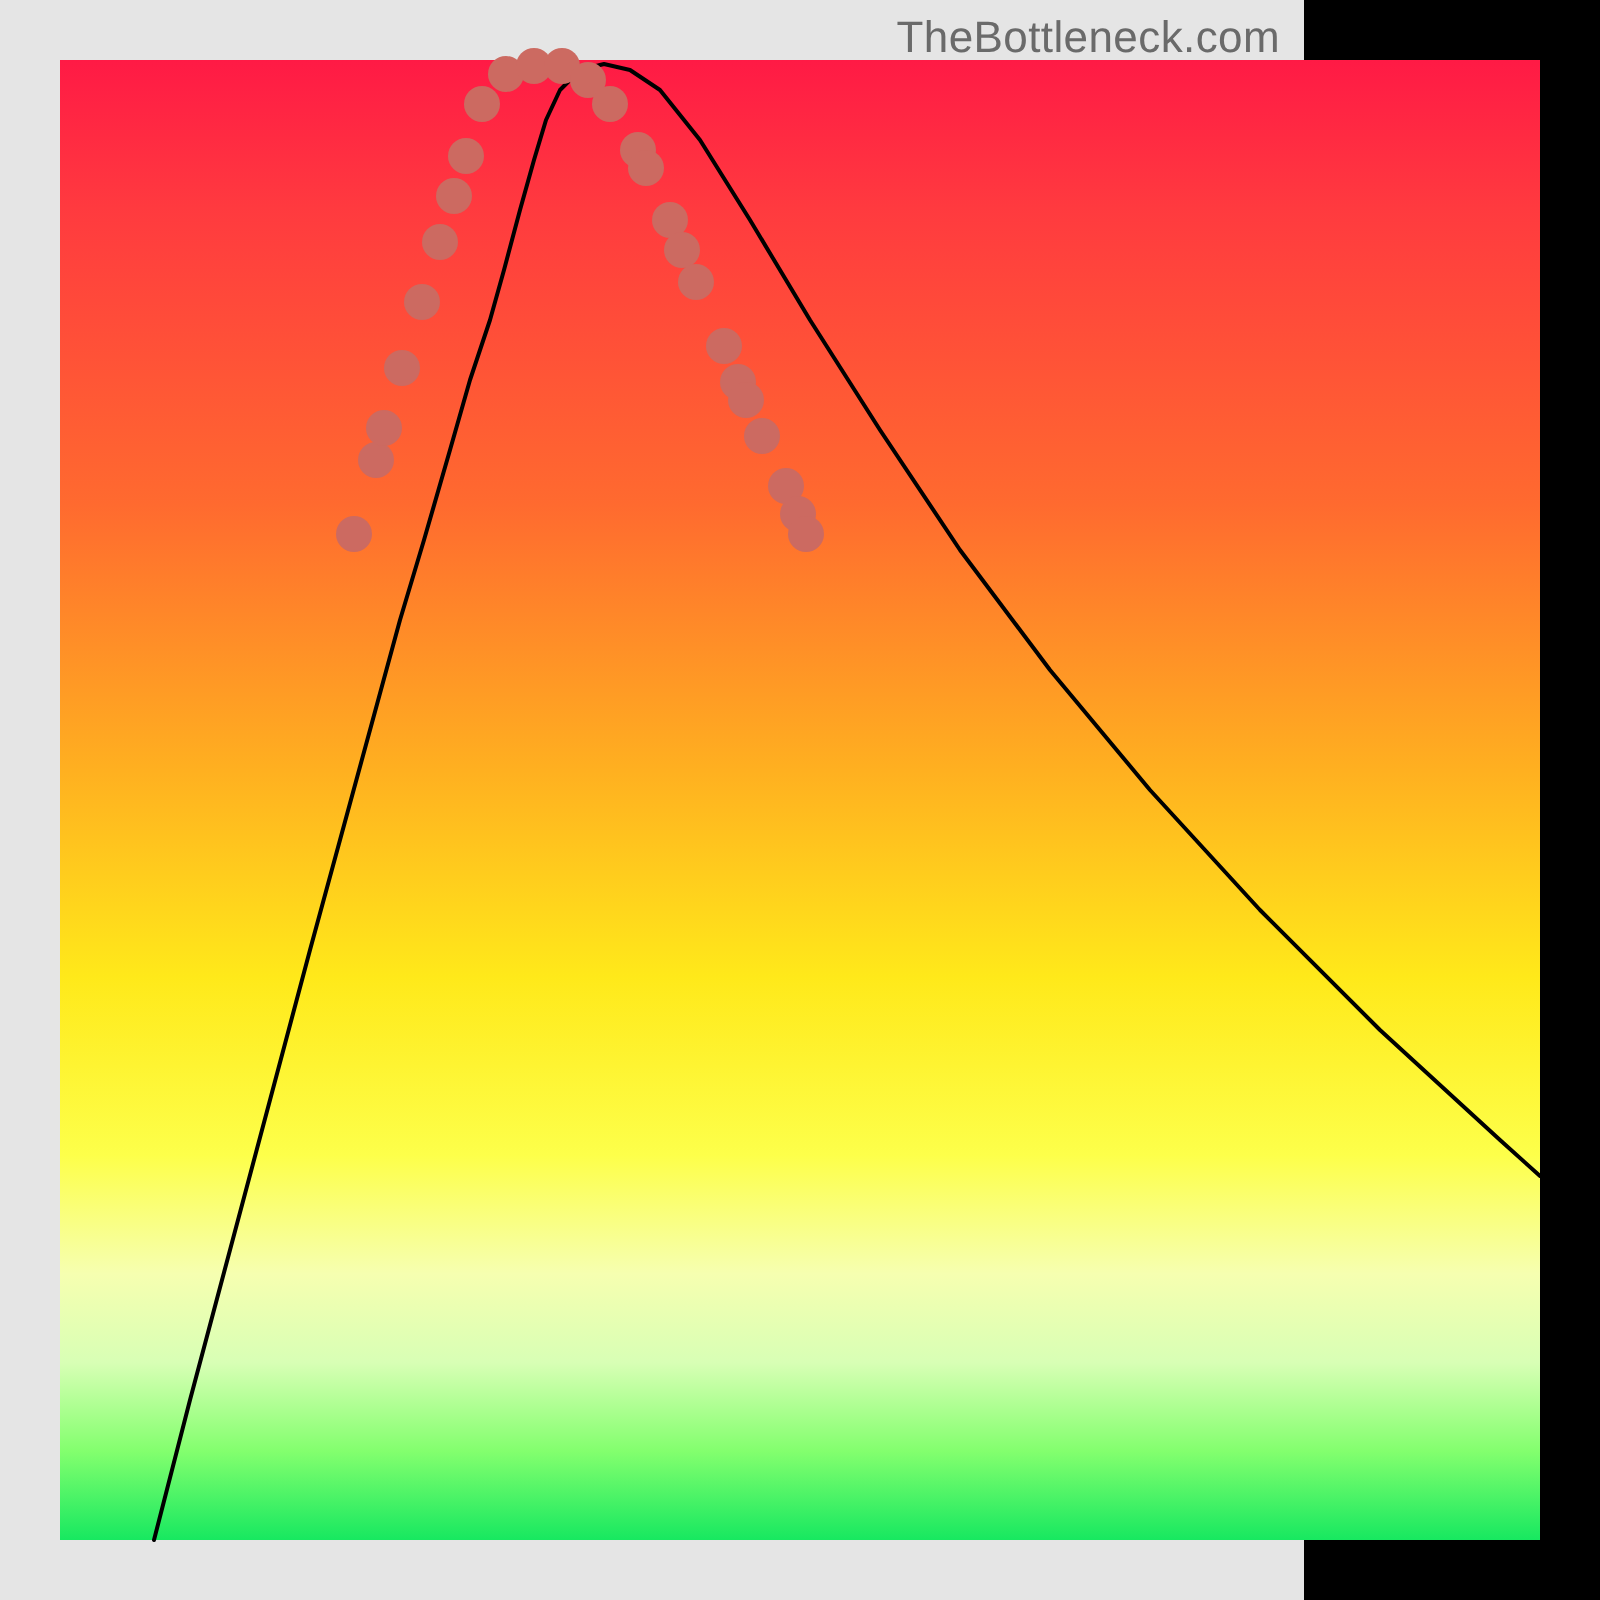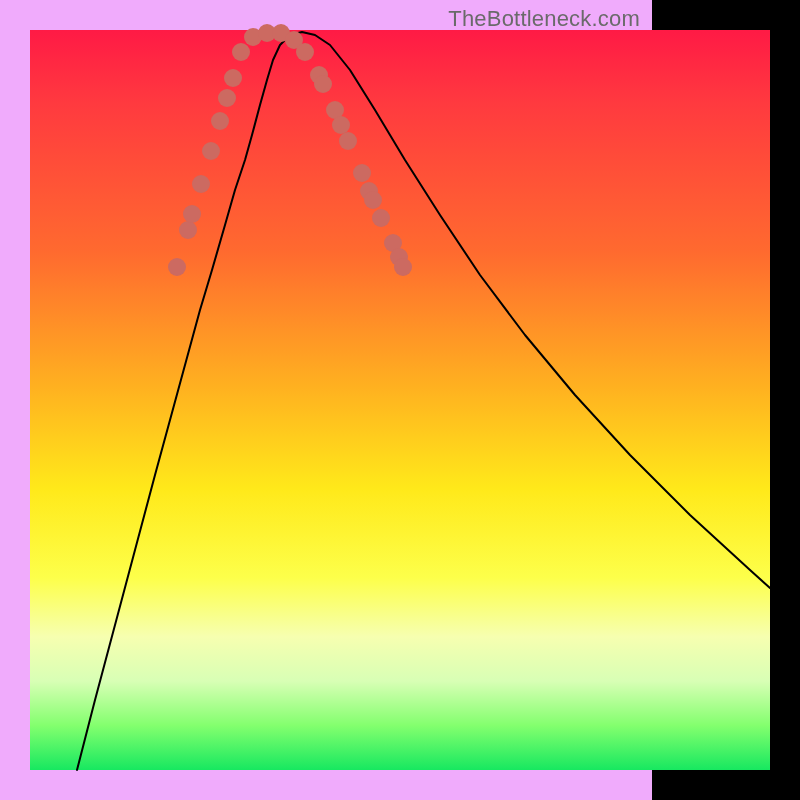--- a/index.html
+++ b/index.html
@@ -10,21 +10,21 @@
     overflow: hidden;
     background: #000;
     font-family: Arial, Helvetica, sans-serif;
   }
   .frame {
     position: absolute;
     left: 0;
     top: 0;
     width: 652px;
     height: 800px;
-    background: #f0abfc;
+    background: #e5e5e5;
   }
   .plot-area {
     position: absolute;
     left: 30px;
     top: 30px;
     width: 740px;
     height: 740px;
     
     background: linear-gradient(to bottom,
       #ff1a45 0%,

